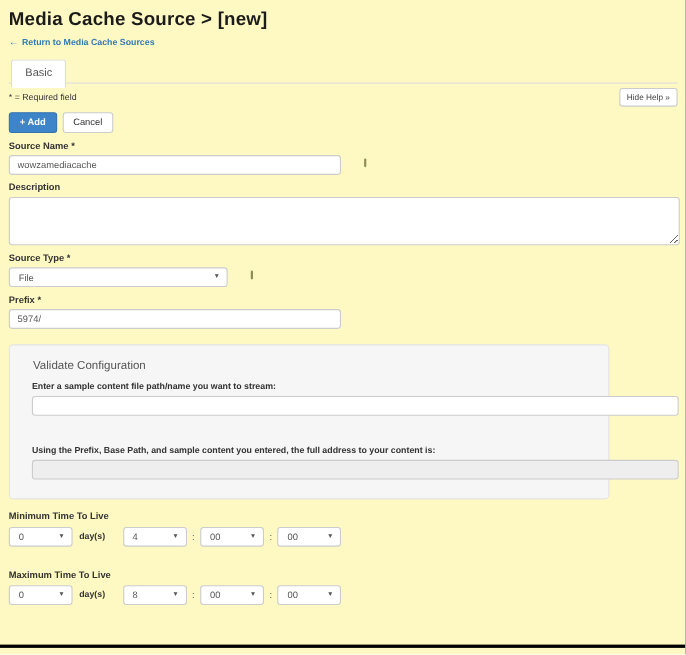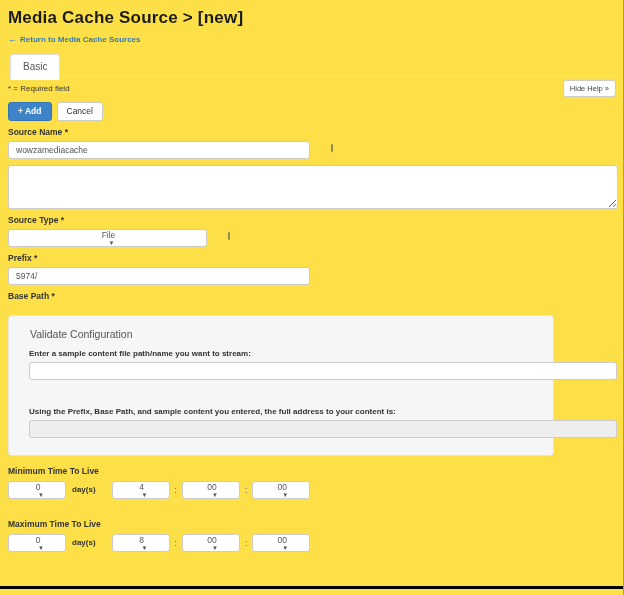--- a/index.html
+++ b/index.html
@@ -5,21 +5,21 @@
   * { box-sizing: border-box; margin: 0; padding: 0; }
   html, body { background: #fff; }
   body {
     font-family: "Liberation Sans", "DejaVu Sans", sans-serif;
     color: #333;
   }
   .frame {
     position: relative;
     width: 624px;
     height: 595px;
-    background: #fde047;
+    background: #fef9c3;
     overflow: hidden;
     border-right: 1px solid #9a9a9a;
   }
   .frame-bottom-line {
     position: absolute;
     left: 0; right: 0;
     top: 586px;
     height: 3px;
     background: #000;
   }
@@ -150,21 +150,20 @@
     border: 1px solid #ccc;
     border-radius: 3px;
     background: #fff;
     display: inline-flex;
     align-items: center;
     justify-content: space-between;
     padding: 0 6px 0 8px;
     font-size: 8.5px;
     color: #555;
     cursor: pointer;
-    flex-direction: column;
   }
   .select-box .caret { font-size: 6px; color: #555; margin-left: 6px; }
   .w-select-type { width: 199px; }
   .w-select-ttl { width: 58px; }
   .panel {
     margin-top: 14px;
     width: 546px;
     background: #f6f6f6;
     border: 1px solid #e4e4e4;
     border-radius: 4px;
@@ -233,41 +232,41 @@
 
     <div class="form-group">
       <div class="form-label">Source Name *</div>
       <div class="field-with-tick">
         <input type="text" class="text-input w-med" value="wowzamediacache" style="">
         <span class="help-tick"></span>
       </div>
     </div>
 
     <div class="form-group">
+      <div class="form-label">Description</div>
       <textarea class="textarea" value="" style=""></textarea>
     </div>
 
     <div class="form-group">
       <div class="form-label">Source Type *</div>
       <div class="field-with-tick">
         <div class="select-box w-select-type">
           <span>File</span>
           <span class="caret">▼</span>
         </div>
         <span class="help-tick"></span>
       </div>
     </div>
 
     <div class="form-group">
       <div class="form-label">Prefix *</div>
       <input type="text" class="text-input w-med" value="5974/" style="">
     </div>
 
     <div class="form-group">
-      <div class="form-label">Base Path *</div>
     </div>
 
     <div class="panel">
       <div class="panel-title">Validate Configuration</div>
       <div class="small-label">Enter a sample content file path/name you want to stream:</div>
       <input type="text" class="text-input" value="" style="">
       <div class="second-block">
         <div class="small-label">Using the Prefix, Base Path, and sample content you entered, the full address to your content is:</div>
         <input type="text" class="text-input readonly-input" readonly="" value="" style="">
       </div>

